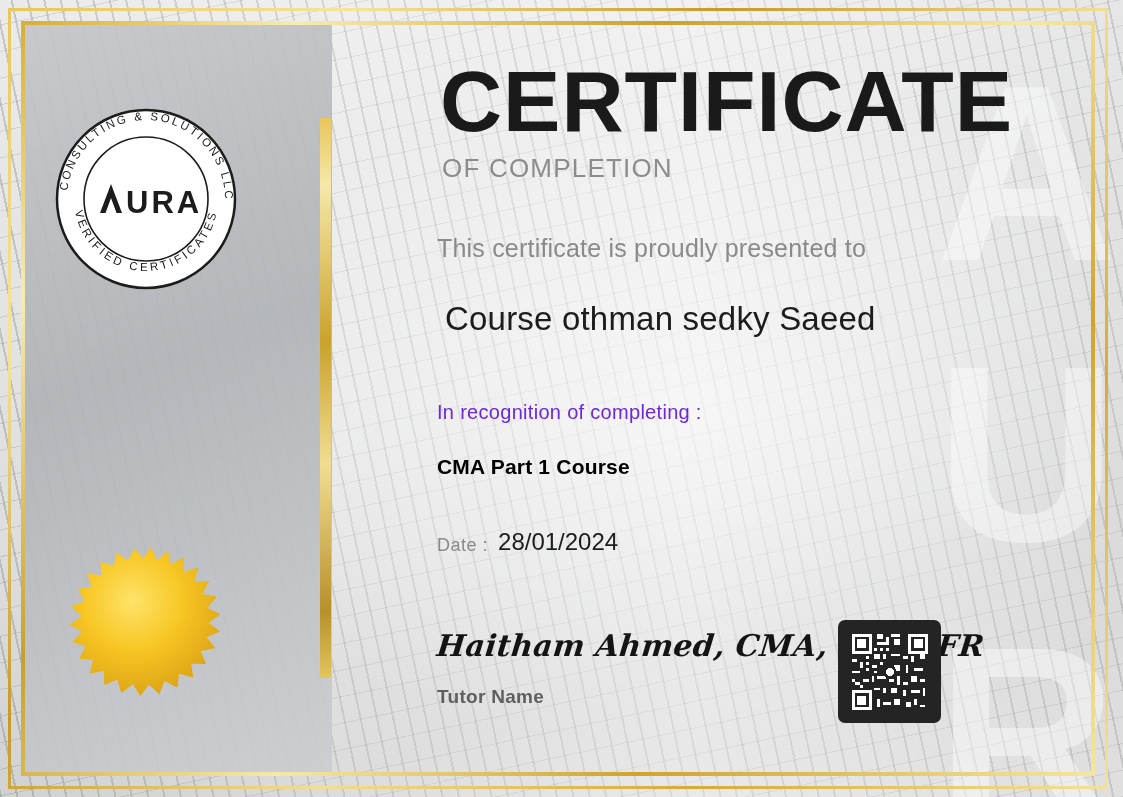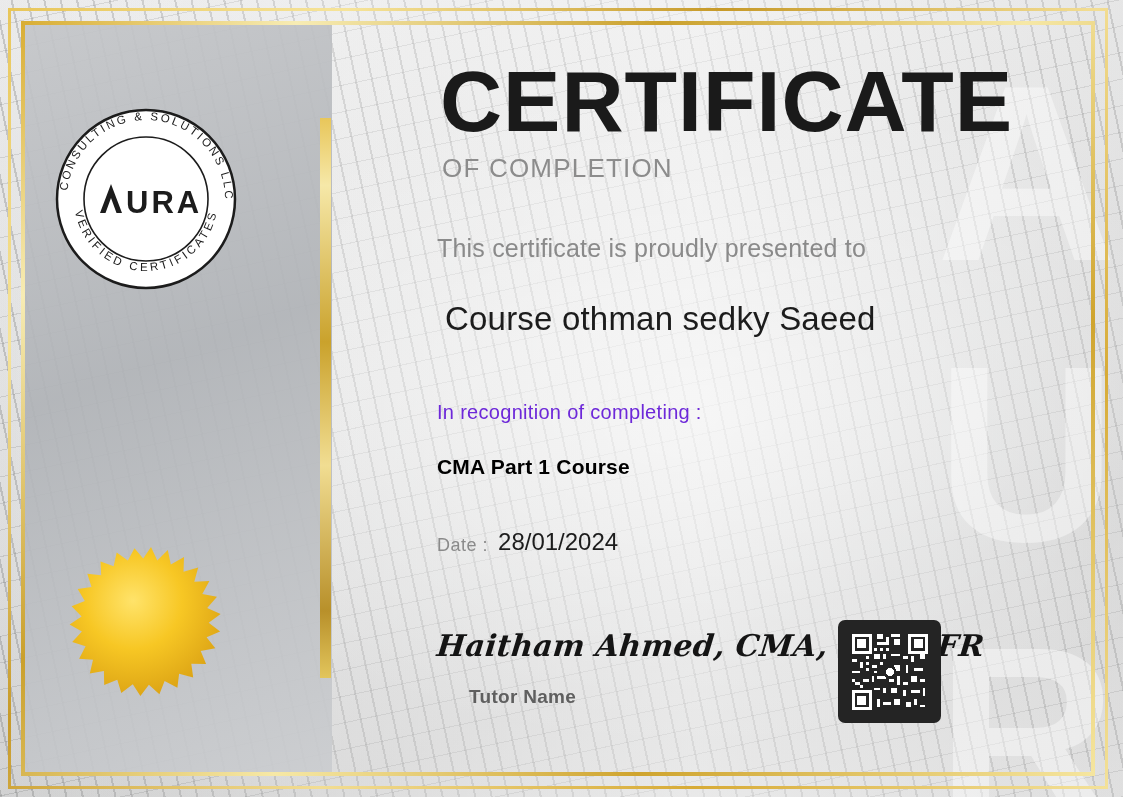--- a/index.html
+++ b/index.html
@@ -212,21 +212,20 @@
     transform: skewX(-6deg);
   }
   .tutor-label {
     position: absolute;
     top: 686px;
     left: 2px;
     font-size: 19px;
     font-weight: 700;
     color: #5f5f5f;
     letter-spacing: 0.3px;
-    padding-left: 32px;
   }
 
   
   .qr-box {
     position: absolute;
     left: 838px;
     top: 620px;
     width: 103px;
     height: 103px;
     background: #242424;

